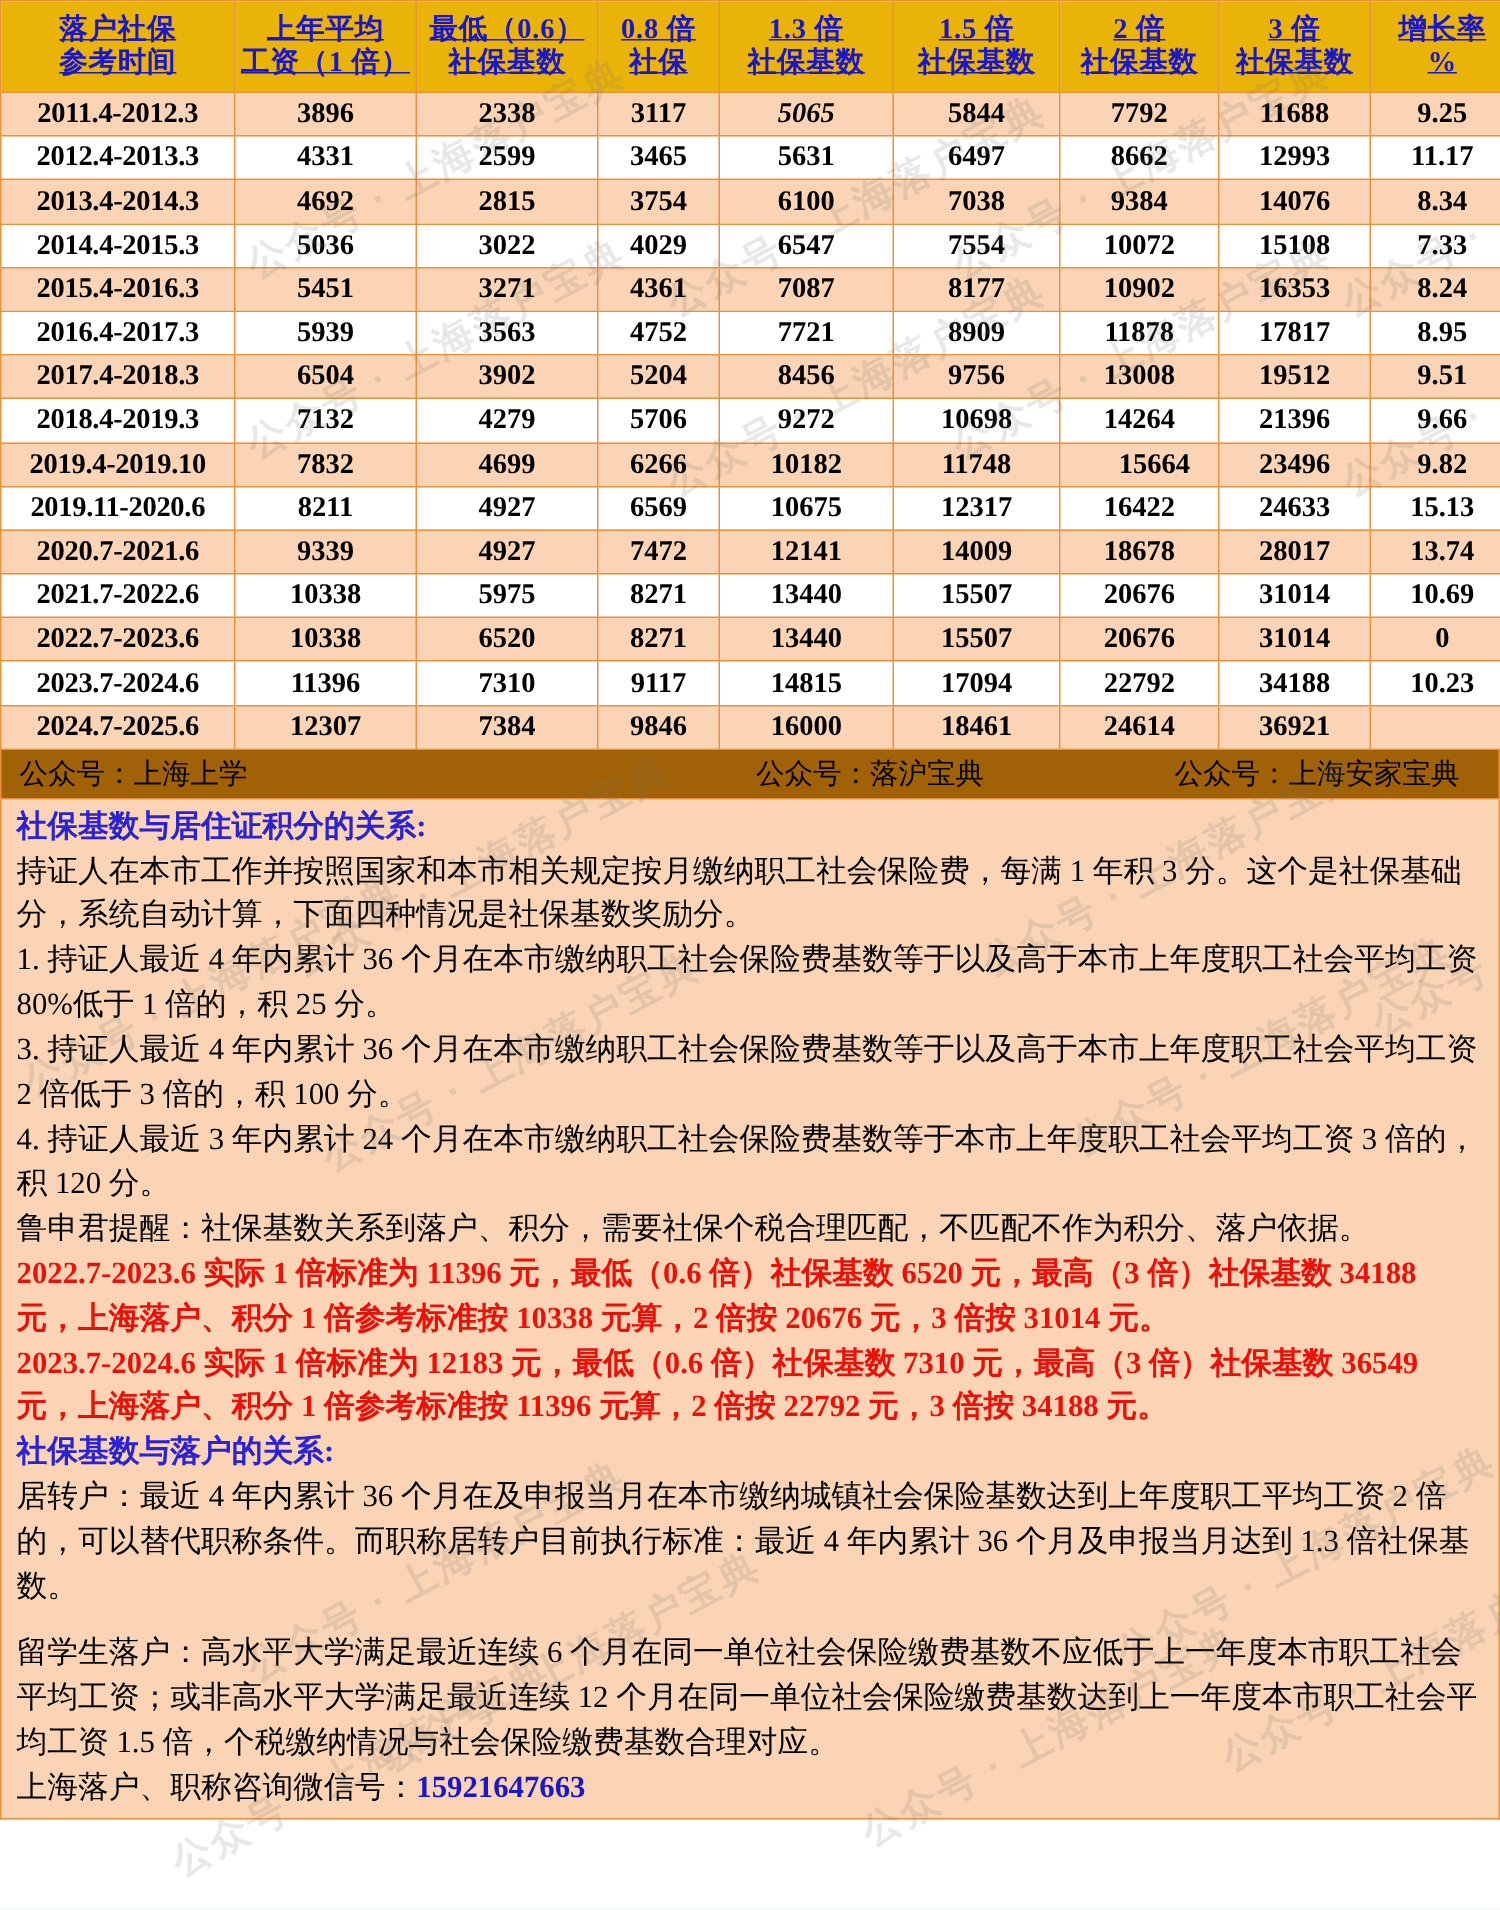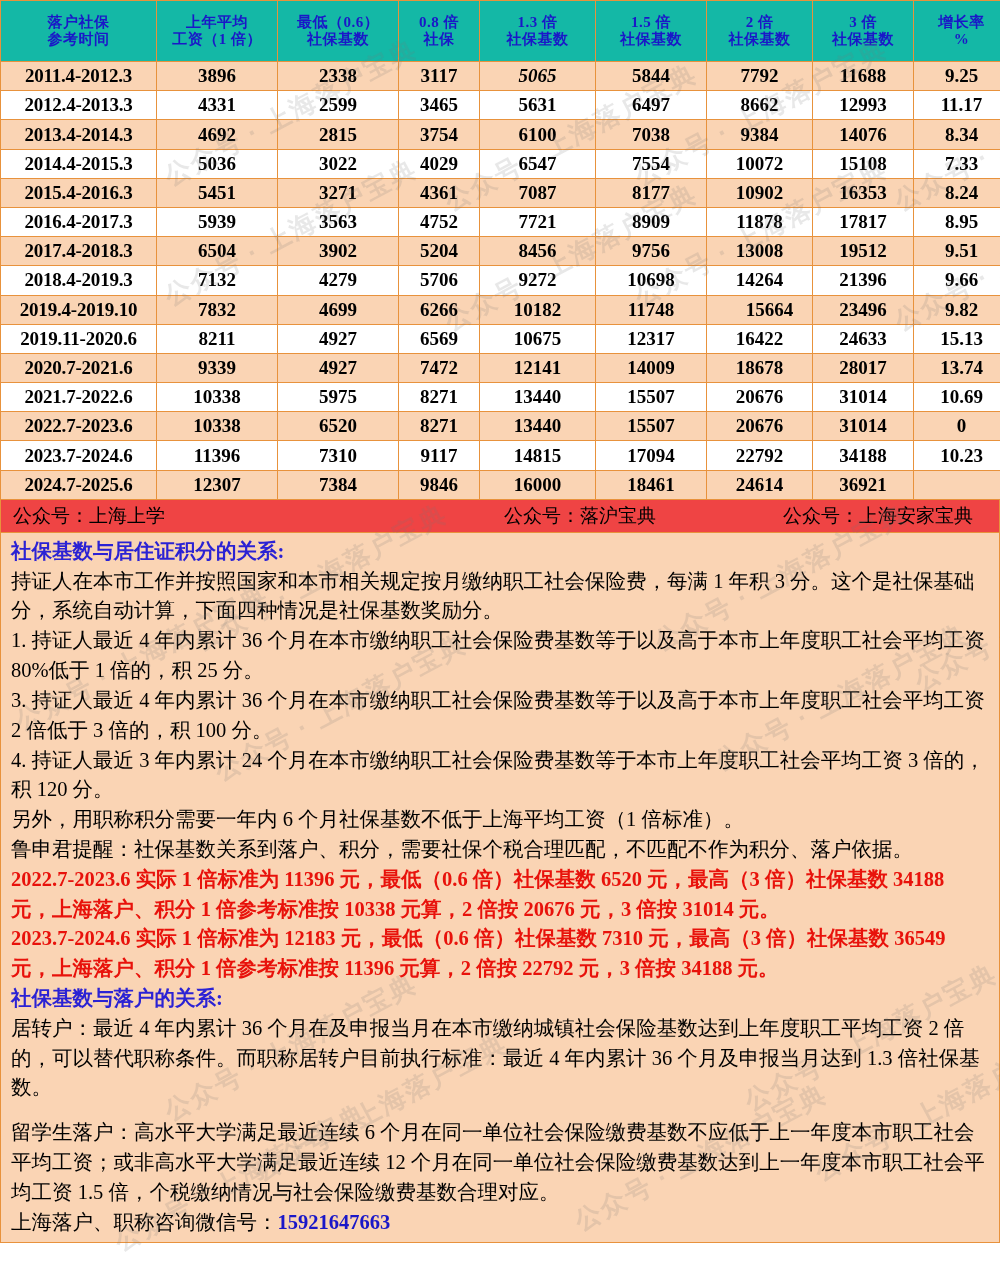--- a/index.html
+++ b/index.html
@@ -30,42 +30,43 @@
   }
   table.rates td, table.rates th {
     border: 1px solid #e8923c;
     text-align: center;
     font-weight: bold;
     padding: 0;
     line-height: 1.15;
     white-space: nowrap;
   }
   thead th {
-    background: #14b8a6;
+    background: #eab308;
     color: #1a17c8;
-    font-size: 15px;
+    font-size: 19px;
     height: 60px;
     vertical-align: middle;
     letter-spacing: 0.5px;
+    text-decoration: underline;
   }
   thead th .l1 { display: block; }
   thead th .l2 { display: block; }
   tbody td {
     font-size: 19px;
     height: 28.2px;
     font-family: "Liberation Serif", "DejaVu Serif", serif;
   }
   tbody tr.odd td { background: #fad4b4; }
   tbody tr.even td { background: #ffffff; }
   td.c0 { letter-spacing: -0.2px; }
 
   .pubrow {
     border: 1px solid #e8923c;
     border-top: none;
-    background: #ef4444;
+    background: #a16207;
     height: 33px;
     display: flex;
     align-items: center;
     font-size: 19px;
     box-sizing: border-box;
   }
   .pubrow span { display: block; }
   .pub1 { width: 33.5%; padding-left: 12px; }
   .pub2 { width: 33%; text-align: right; padding-left: 14px;}
   .pub3 { width: 33.5%; text-align: right; padding-right: 26px; }
@@ -319,21 +320,20 @@
     <span class="pub2">公众号：落沪宝典</span>
     <span class="pub3">公众号：上海安家宝典</span>
   </div>
 
   <div class="notes">
     <p class="blue-head">社保基数与居住证积分的关系:</p>
     <p>持证人在本市工作并按照国家和本市相关规定按月缴纳职工社会保险费，每满 1 年积 3 分。这个是社保基础分，系统自动计算，下面四种情况是社保基数奖励分。</p>
     <p>1. 持证人最近 4 年内累计 36 个月在本市缴纳职工社会保险费基数等于以及高于本市上年度职工社会平均工资 80%低于 1 倍的，积 25 分。</p>
     <p>3. 持证人最近 4 年内累计 36 个月在本市缴纳职工社会保险费基数等于以及高于本市上年度职工社会平均工资 2 倍低于 3 倍的，积 100 分。</p>
     <p>4. 持证人最近 3 年内累计 24 个月在本市缴纳职工社会保险费基数等于本市上年度职工社会平均工资 3 倍的，积 120 分。</p>
-    <p>另外，用职称积分需要一年内 6 个月社保基数不低于上海平均工资（1 倍标准）。</p>
     <p>鲁申君提醒：社保基数关系到落户、积分，需要社保个税合理匹配，不匹配不作为积分、落户依据。</p>
     <p class="red">2022.7-2023.6 实际 1 倍标准为 11396 元，最低（0.6 倍）社保基数 6520 元，最高（3 倍）社保基数 34188 元，上海落户、积分 1 倍参考标准按 10338 元算，2 倍按 20676 元，3 倍按 31014 元。</p>
     <p class="red">2023.7-2024.6 实际 1 倍标准为 12183 元，最低（0.6 倍）社保基数 7310 元，最高（3 倍）社保基数 36549 元，上海落户、积分 1 倍参考标准按 11396 元算，2 倍按 22792 元，3 倍按 34188 元。</p>
     <p class="blue-head">社保基数与落户的关系:</p>
     <p>居转户：最近 4 年内累计 36 个月在及申报当月在本市缴纳城镇社会保险基数达到上年度职工平均工资 2 倍的，可以替代职称条件。而职称居转户目前执行标准：最近 4 年内累计 36 个月及申报当月达到 1.3 倍社保基数。</p>
     <div class="gap"></div>
     <p>留学生落户：高水平大学满足最近连续 6 个月在同一单位社会保险缴费基数不应低于上一年度本市职工社会平均工资；或非高水平大学满足最近连续 12 个月在同一单位社会保险缴费基数达到上一年度本市职工社会平均工资 1.5 倍，个税缴纳情况与社会保险缴费基数合理对应。</p>
     <p><span>上海落户、职称咨询微信号：</span><span class="phoneblue">15921647663</span></p>
   </div>
 

